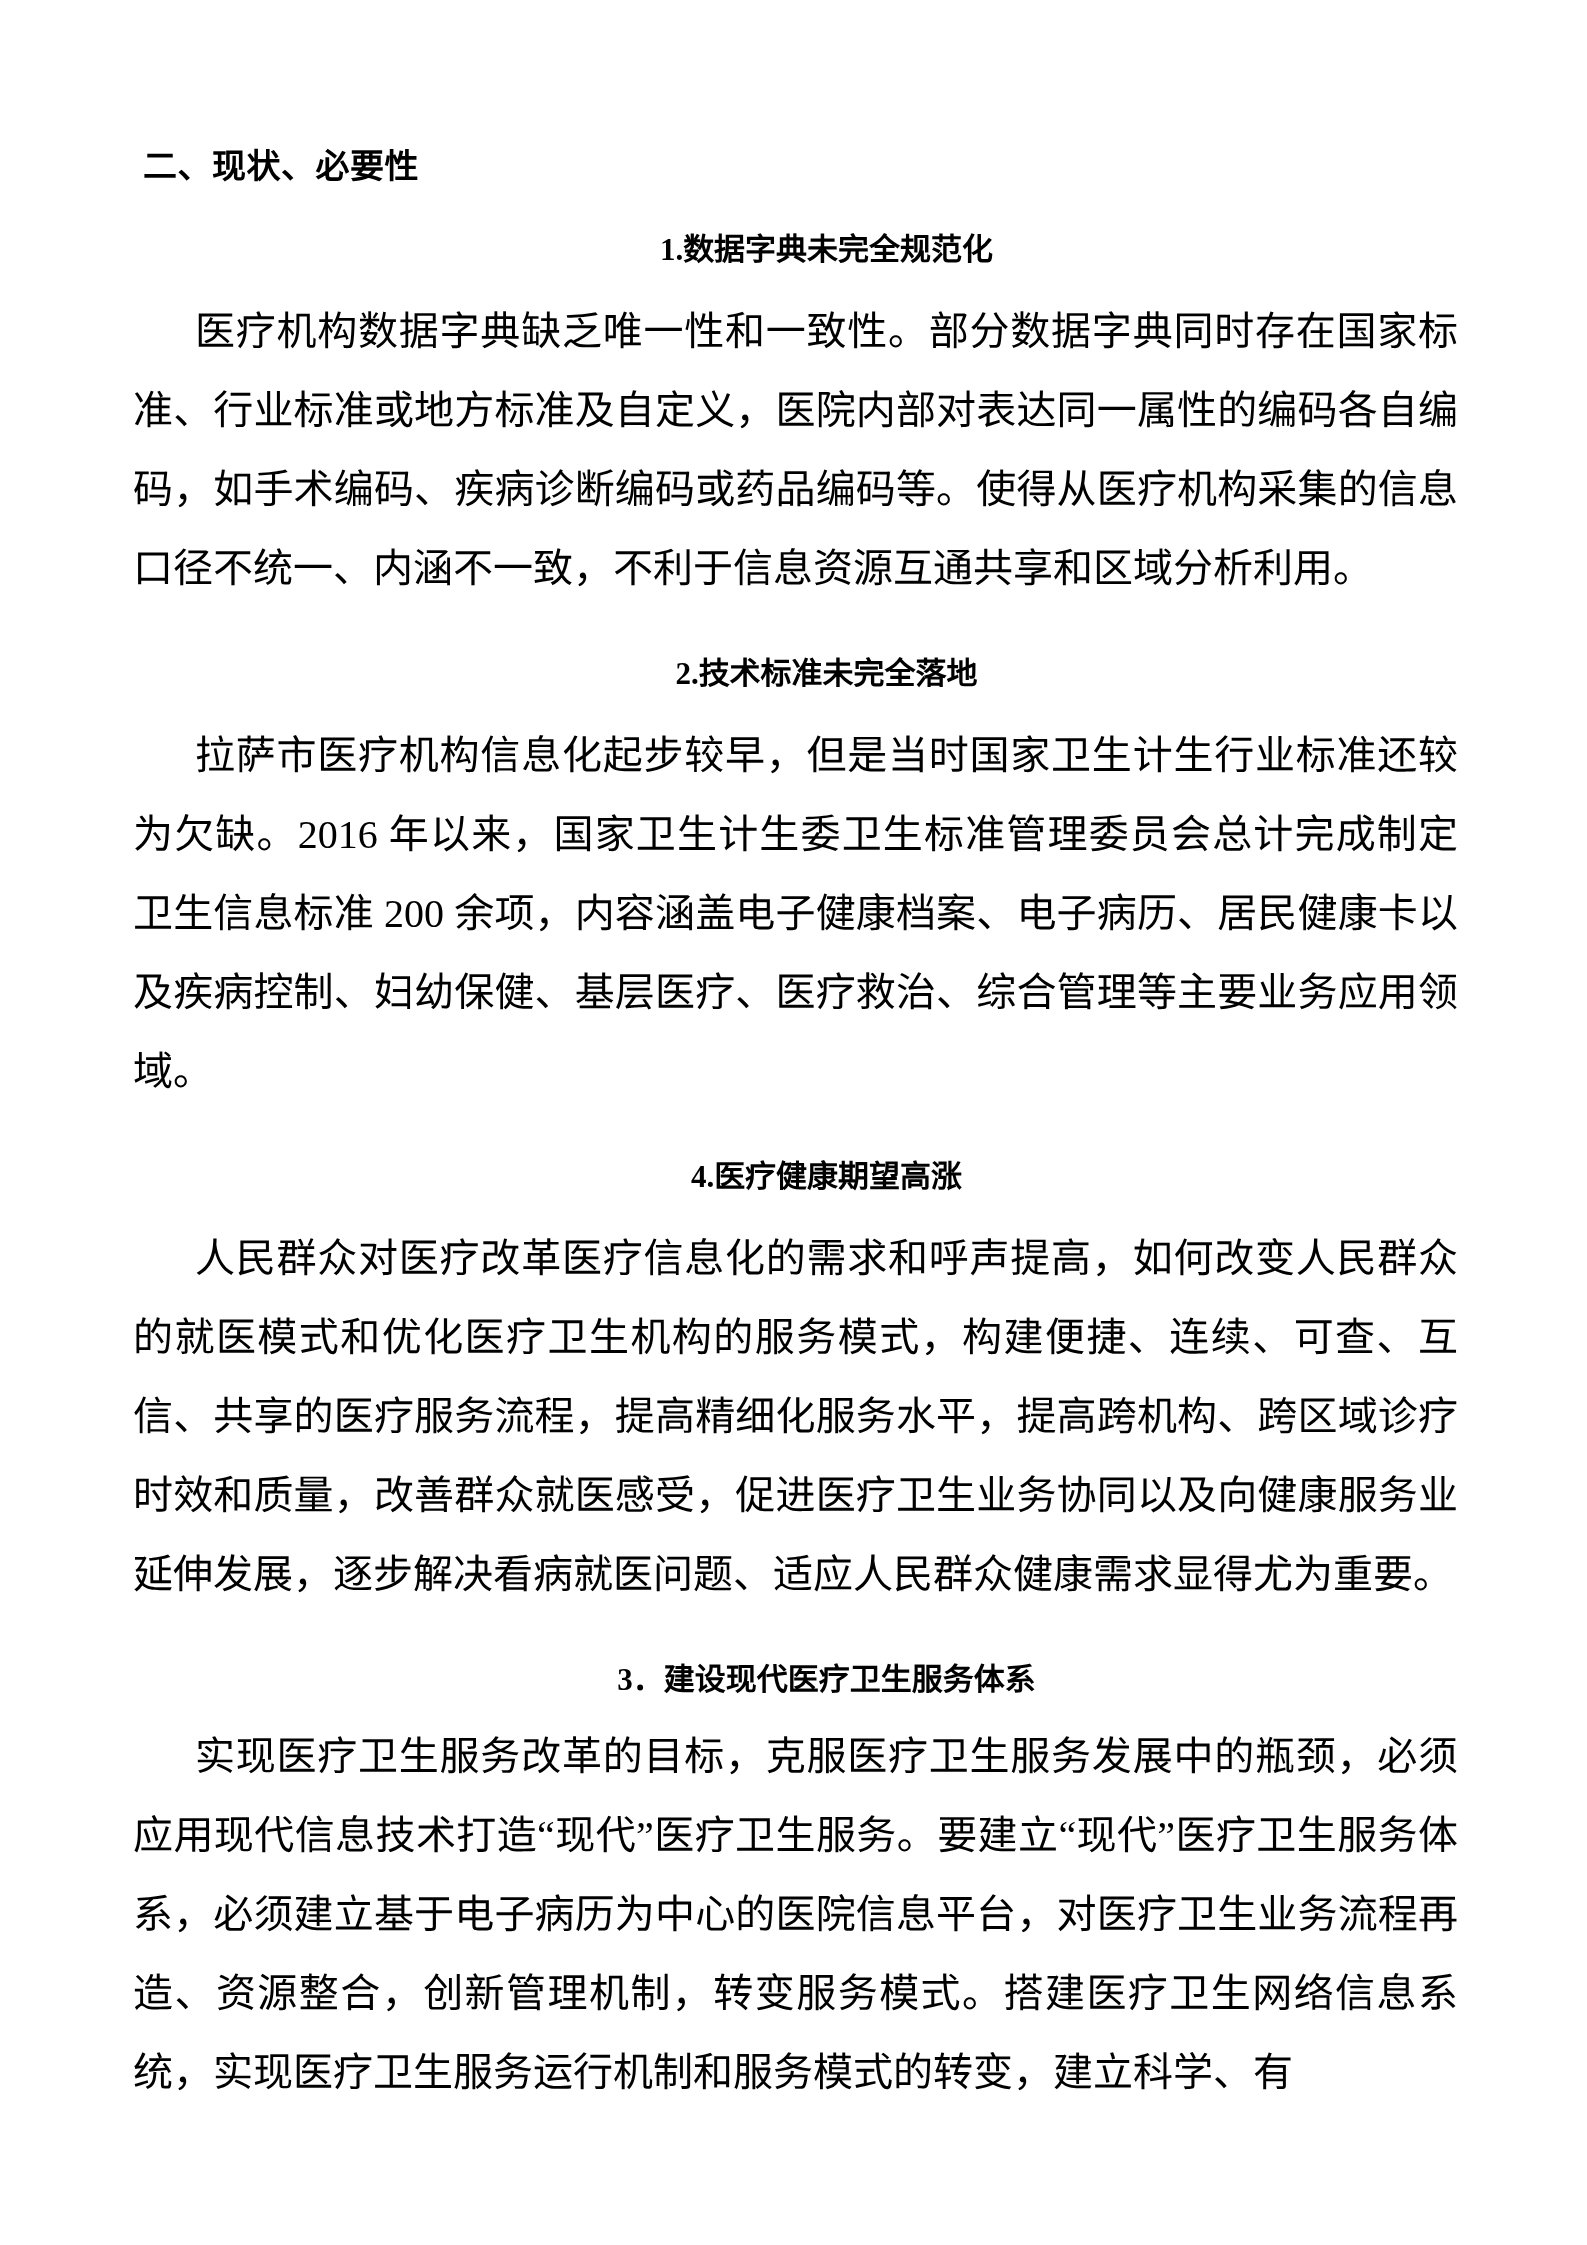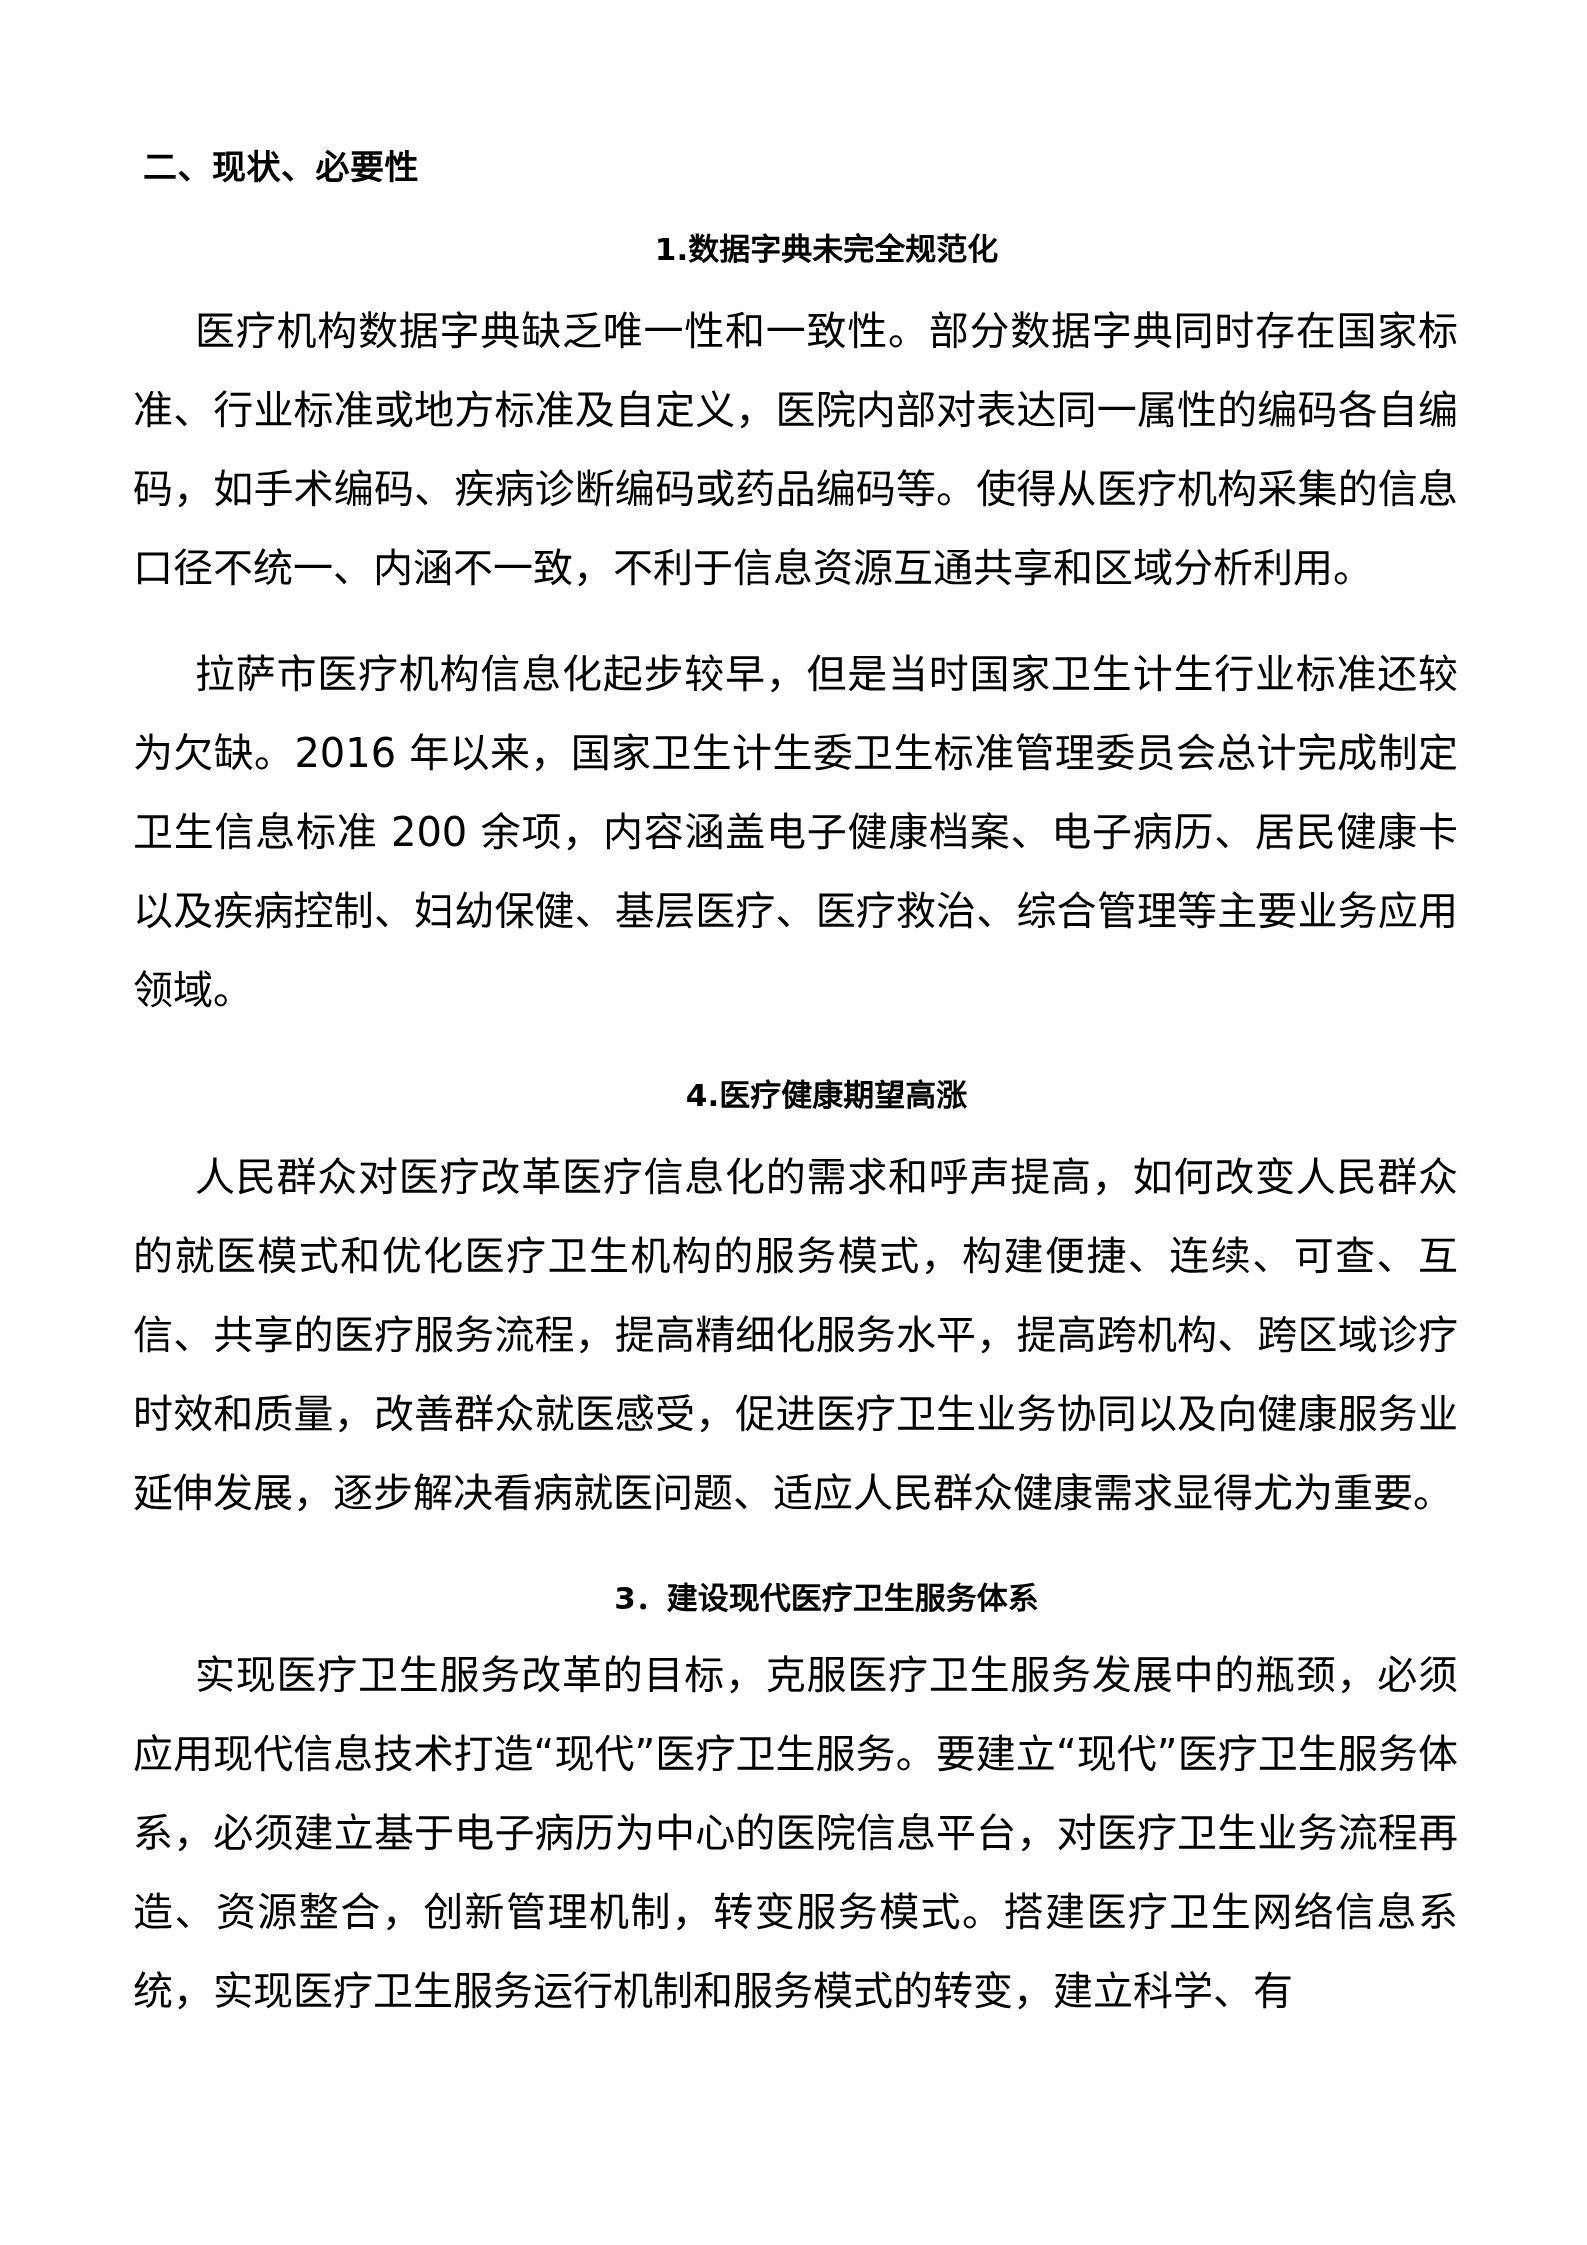--- a/index.html
+++ b/index.html
@@ -13,20 +13,21 @@
     color: #000000;
   }
   .page {
     position: relative;
     width: 1587px;
     height: 2245px;
     background: #ffffff;
     box-sizing: border-box;
     padding: 150px 125px 90px 133px;
     overflow: hidden;
+    font-family: Liberation Serif, serif;
   }
   .doc-body {
     width: 1330px;
   }
   
   .blk {
     margin: 0;
     padding: 0;
   }
   
@@ -74,20 +75,21 @@
 <div class="page">
   <div class="doc-body">
 
     <h1 class="blk h1">二、现状、必要性</h1>
 
 
     <h3 class="blk h3">1.数据字典未完全规范化</h3>
 
     <p class="blk para">医疗机构数据字典缺乏唯一性和一致性。部分数据字典同时存在国家标准、行业标准或地方标准及自定义，医院内部对表达同一属性的编码各自编码，如手术编码、疾病诊断编码或药品编码等。使得从医疗机构采集的信息口径不统一、内涵不一致，不利于信息资源互通共享和区域分析利用。</p>
 
+    <h3 class="blk h3">2.技术标准未完全落地</h3>
 
     <p class="blk para">拉萨市医疗机构信息化起步较早，但是当时国家卫生计生行业标准还较为欠缺。2016 年以来，国家卫生计生委卫生标准管理委员会总计完成制定卫生信息标准 200 余项，内容涵盖电子健康档案、电子病历、居民健康卡以及疾病控制、妇幼保健、基层医疗、医疗救治、综合管理等主要业务应用领域。</p>
 
     <h3 class="blk h3">4.医疗健康期望高涨</h3>
 
     <p class="blk para">人民群众对医疗改革医疗信息化的需求和呼声提高，如何改变人民群众的就医模式和优化医疗卫生机构的服务模式，构建便捷、连续、可查、互信、共享的医疗服务流程，提高精细化服务水平，提高跨机构、跨区域诊疗时效和质量，改善群众就医感受，促进医疗卫生业务协同以及向健康服务业延伸发展，逐步解决看病就医问题、适应人民群众健康需求显得尤为重要。</p>
 
 
     <h3 class="blk h3">3．建设现代医疗卫生服务体系</h3>
 

